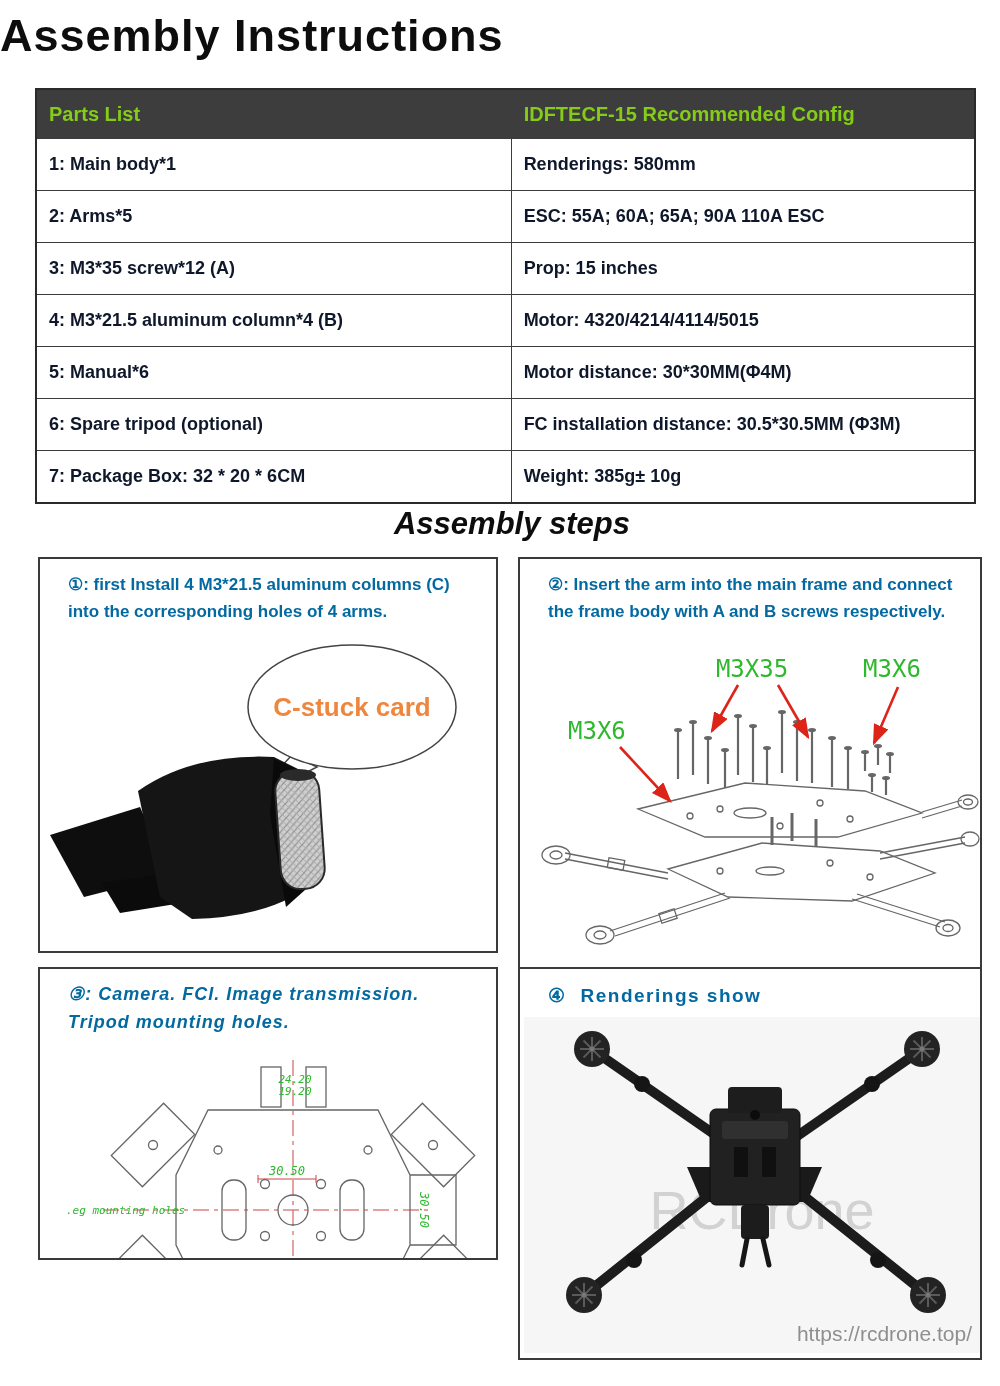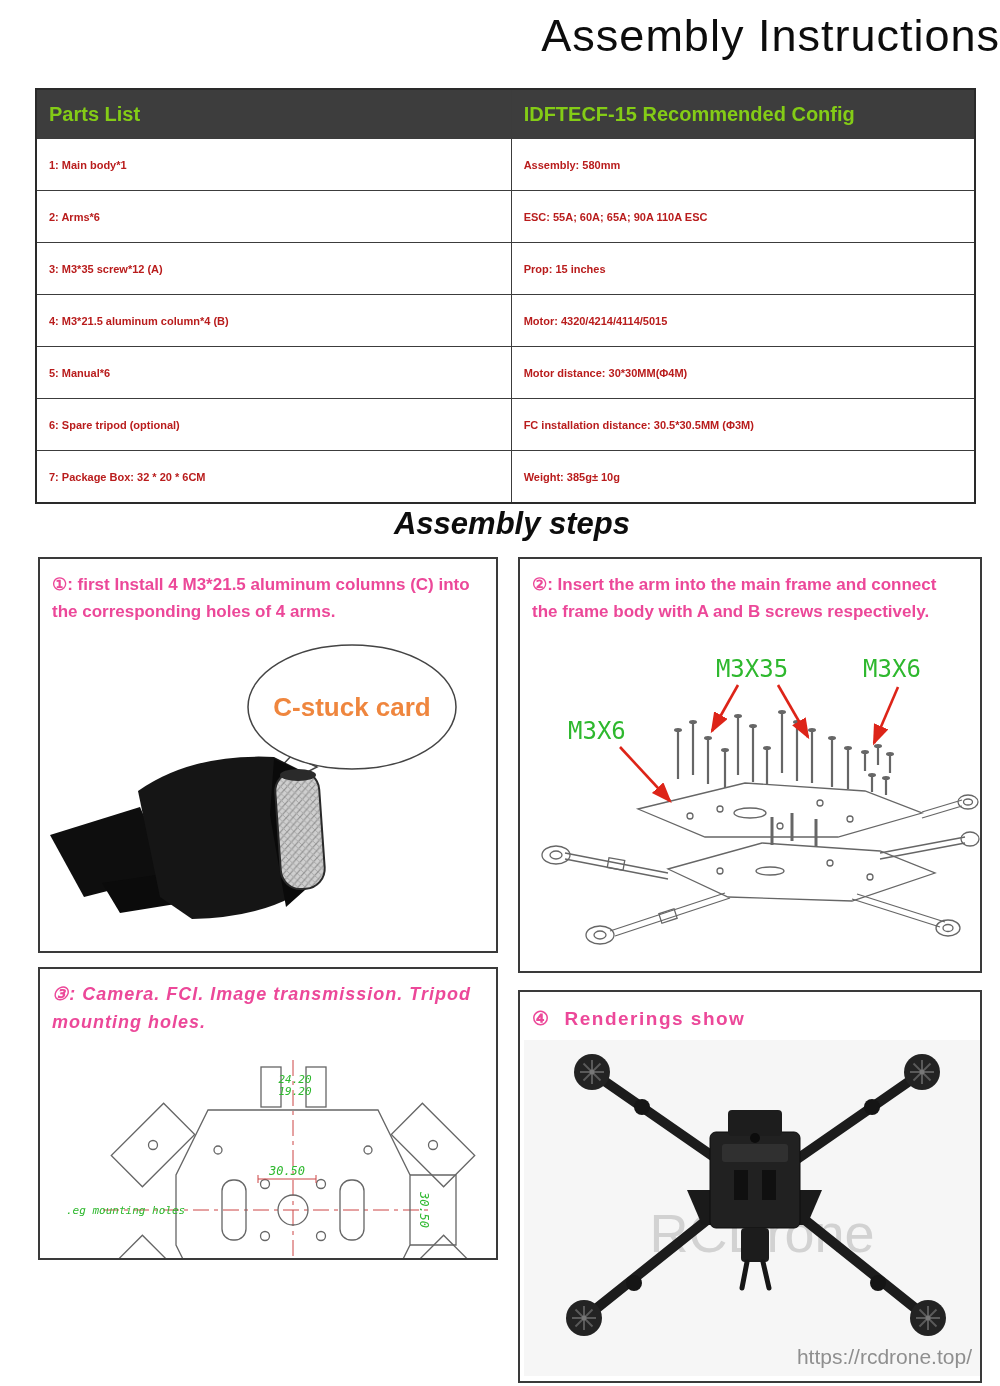--- a/index.html
+++ b/index.html
@@ -1,50 +1,50 @@
 <!DOCTYPE html>
 <html><head>
 <meta charset="utf-8">
 <style>
   html,body { margin:0; padding:0; background:#ffffff; }
   body { width:1000px; height:1386px; position:relative; font-family:"Liberation Sans",sans-serif; color:#111; }
 
   .page-title {
     position:absolute; top:10px; left:0; width:1000px;
-    text-align:right; font-size:45px; font-weight:normal; letter-spacing:1px; color:#0d0d0d;
+    text-align:left; font-size:45px; font-weight:bold; letter-spacing:1px; color:#0d0d0d;
   }
 
   table.parts-table {
     position:absolute; left:35px; top:88px; width:941px;
     border-collapse:collapse; table-layout:fixed;
     border:2px solid #2a2a2a;
   }
   .parts-table th, .parts-table td { border:1px solid #3c3c3c; text-align:left; padding:0 0 0 12px; }
   .parts-table th {
     background:#3d3d3d; color:#84cc16; font-size:20px; height:48px; font-weight:bold;
   }
-  .parts-table td { height:51px; font-size:11px; font-weight:bold; color:#b91c1c; }
+  .parts-table td { height:51px; font-size:18px; font-weight:bold; color:#0f172a; }
   .col-left { width:50.6%; } .col-right { width:49.4%; }
 
   .steps-heading {
     position:absolute; top:506px; left:12px; width:1000px;
     text-align:center; font-size:31px; font-weight:bold; color:#0d0d0d;font-style:italic;
   }
 
   .step-box {
     position:absolute; border:2px solid #3a3a3a; background:#ffffff; box-sizing:border-box; overflow:hidden;
   }
   #box1 { left:38px;  top:557px; width:460px; height:396px; }
   #box2 { left:518px; top:557px; width:464px; height:416px; }
   #box3 { left:38px;  top:967px; width:460px; height:293px;font-style:italic; }
-  #box4 { left:518px; top:967px; width:464px; height:393px;margin-top:23px; }
+  #box4 { left:518px; top:967px; width:464px; height:393px; }
 
   .step-caption {
-    font-weight:bold; font-size:17px; line-height:1.6; color:#ec4899;
-    padding:12px 14px 0 12px;
+    font-weight:bold; font-size:17px; line-height:1.6; color:#0369a1;
+    padding:12px 14px 0 28px;
   }
   #box3 .step-caption { font-size:18px; letter-spacing:1px; line-height:1.55; }
   #box4 .step-caption { font-size:19px; letter-spacing:1.5px; }
   #box4 .step-caption .circled { margin-right:14px; }
 
   .fig { position:absolute; left:0; }
   #box1 .fig { top:76px;  left:2px; }
   #box2 .fig { top:72px;  left:0px; }
   #box3 .fig { top:86px;  left:18px; }
   #box4 .fig { top:48px;  left:2px; }
@@ -65,24 +65,24 @@
         <col class="col-left">
         <col class="col-right">
       </colgroup>
     <tbody>
         <tr>
       <th>Parts List</th>
       <th>IDFTECF-15  Recommended Config</th>
     </tr>
     <tr>
       <td>1: Main body*1</td>
-      <td>Assembly: 580mm</td>
-    </tr>
-    <tr>
-      <td>2: Arms*6</td>
+      <td>Renderings: 580mm</td>
+    </tr>
+    <tr>
+      <td>2: Arms*5</td>
       <td>ESC: 55A; 60A; 65A; 90A 110A ESC</td>
     </tr>
     <tr>
       <td>3: M3*35  screw*12 (A)</td>
       <td>Prop: 15 inches</td>
     </tr>
     <tr>
       <td>4: M3*21.5 aluminum column*4 (B)</td>
       <td>Motor: 4320/4214/4114/5015</td>
     </tr>

